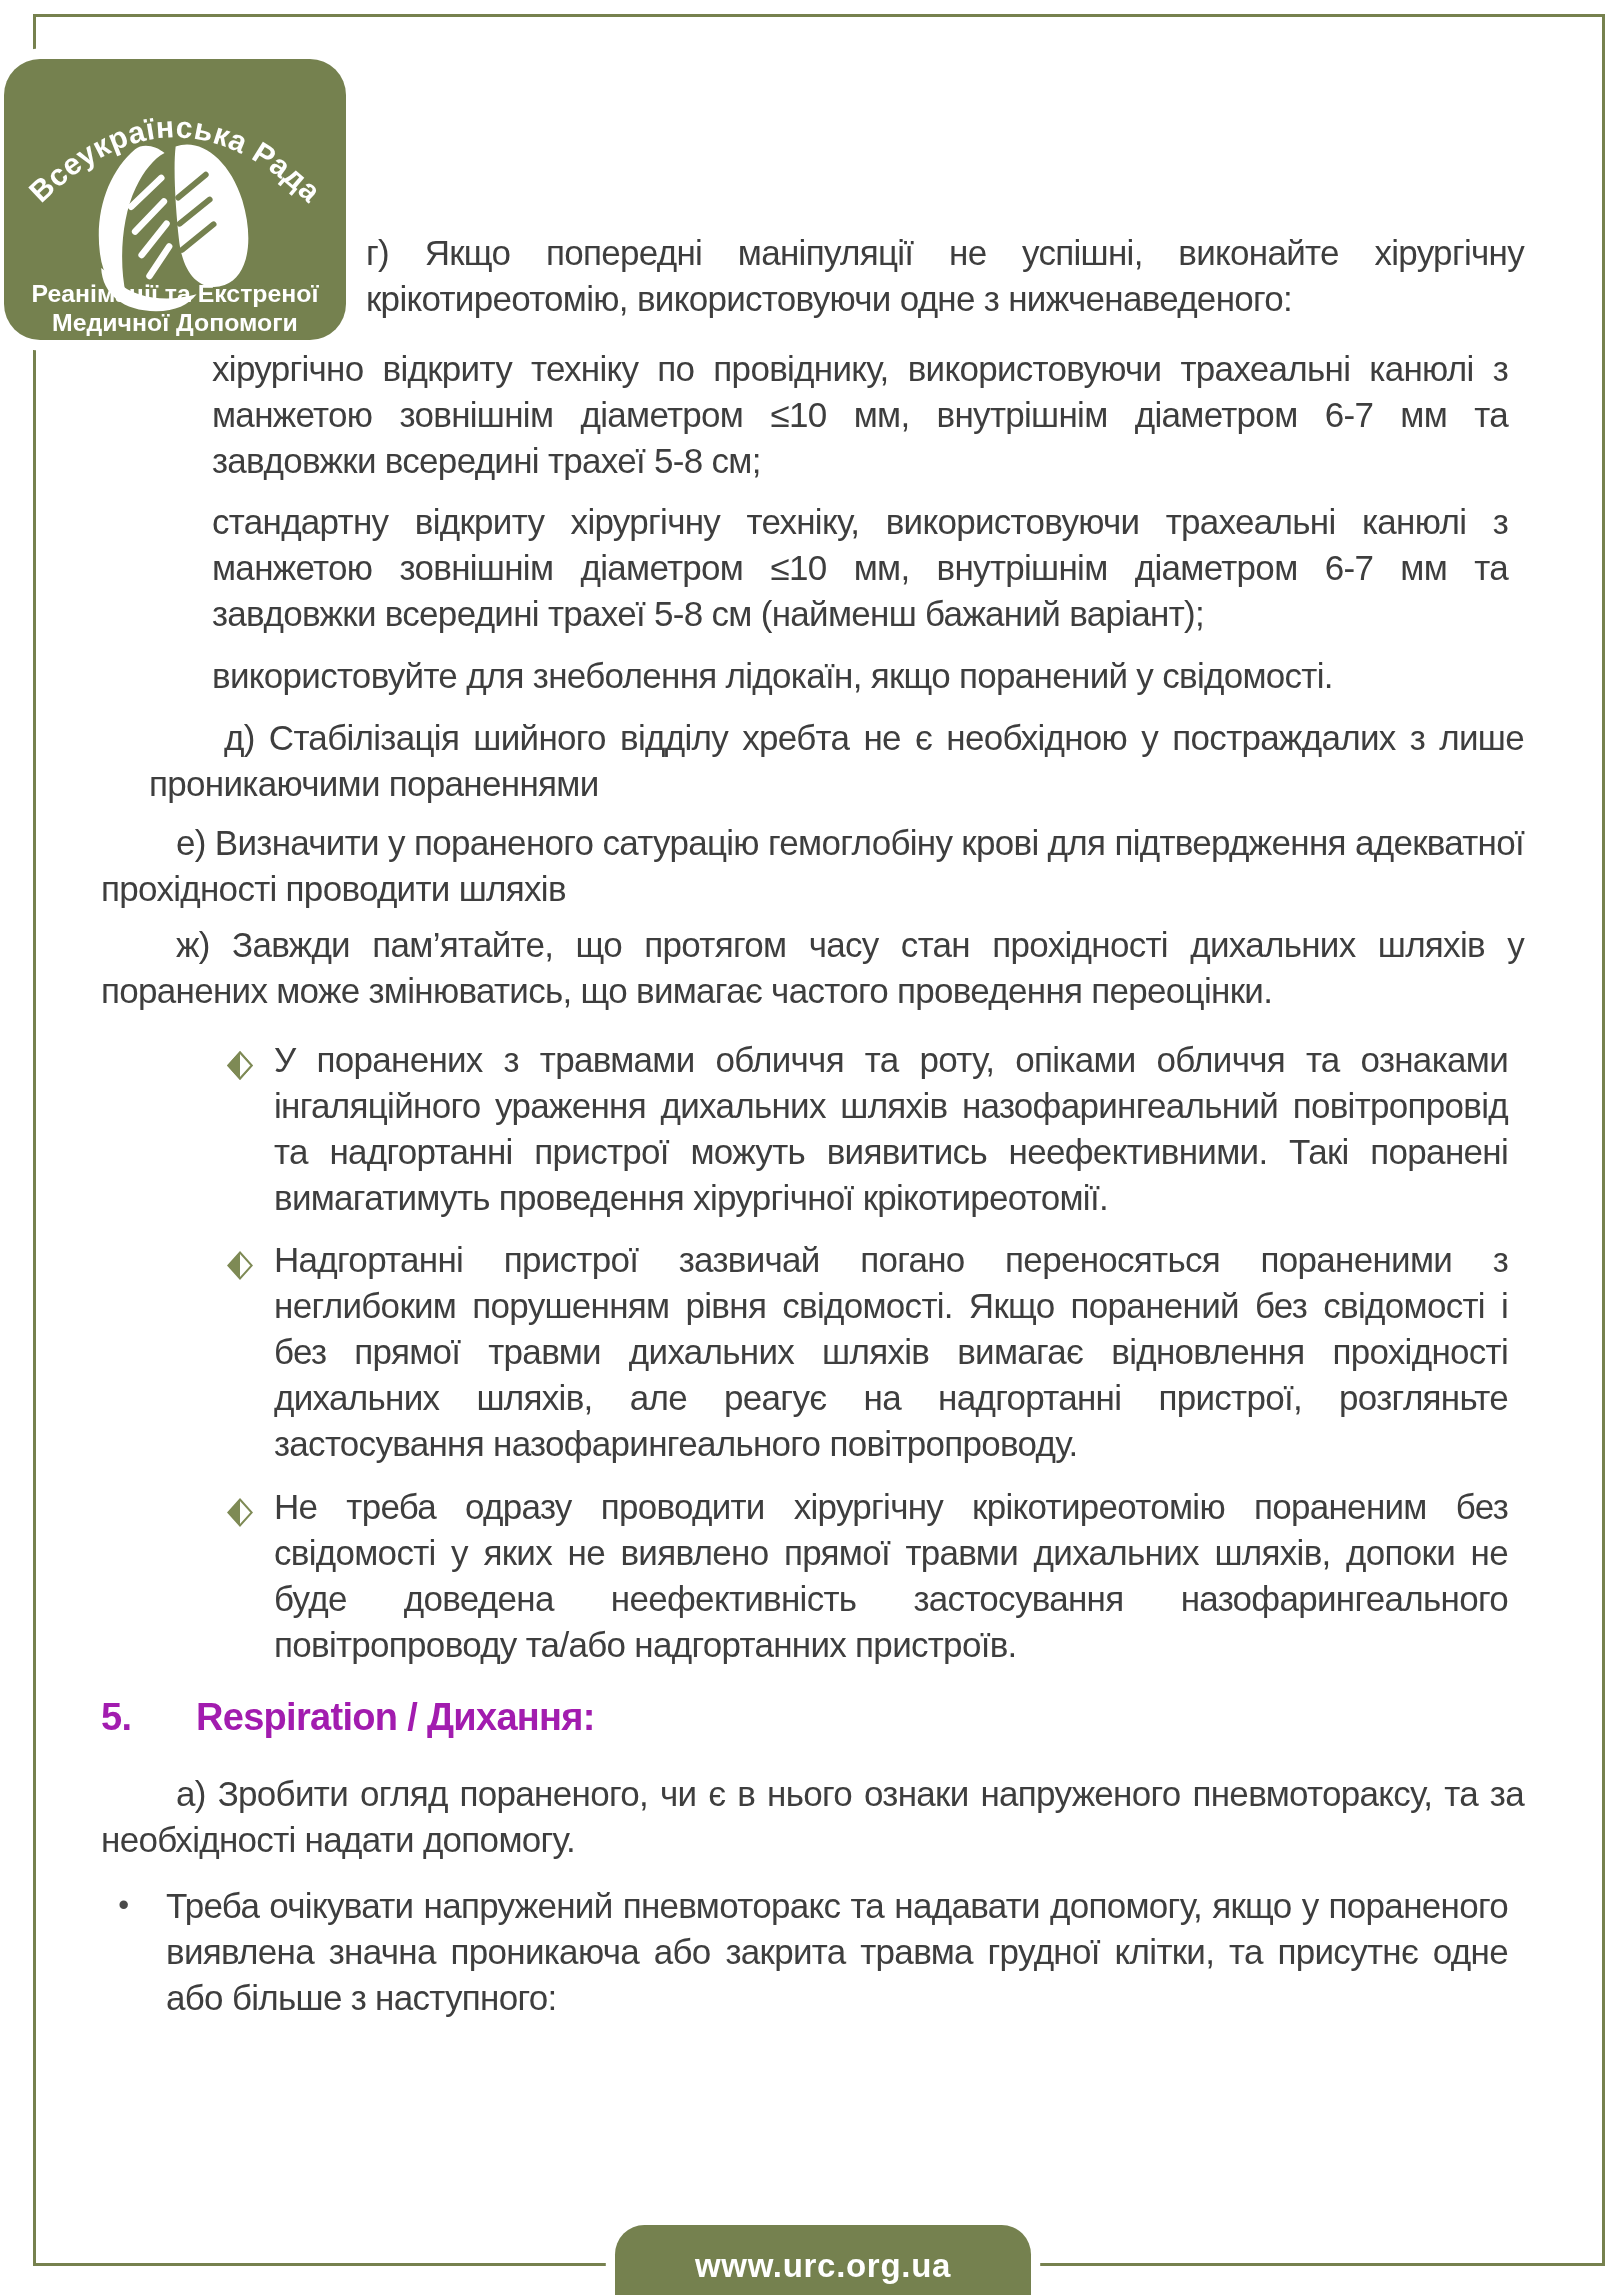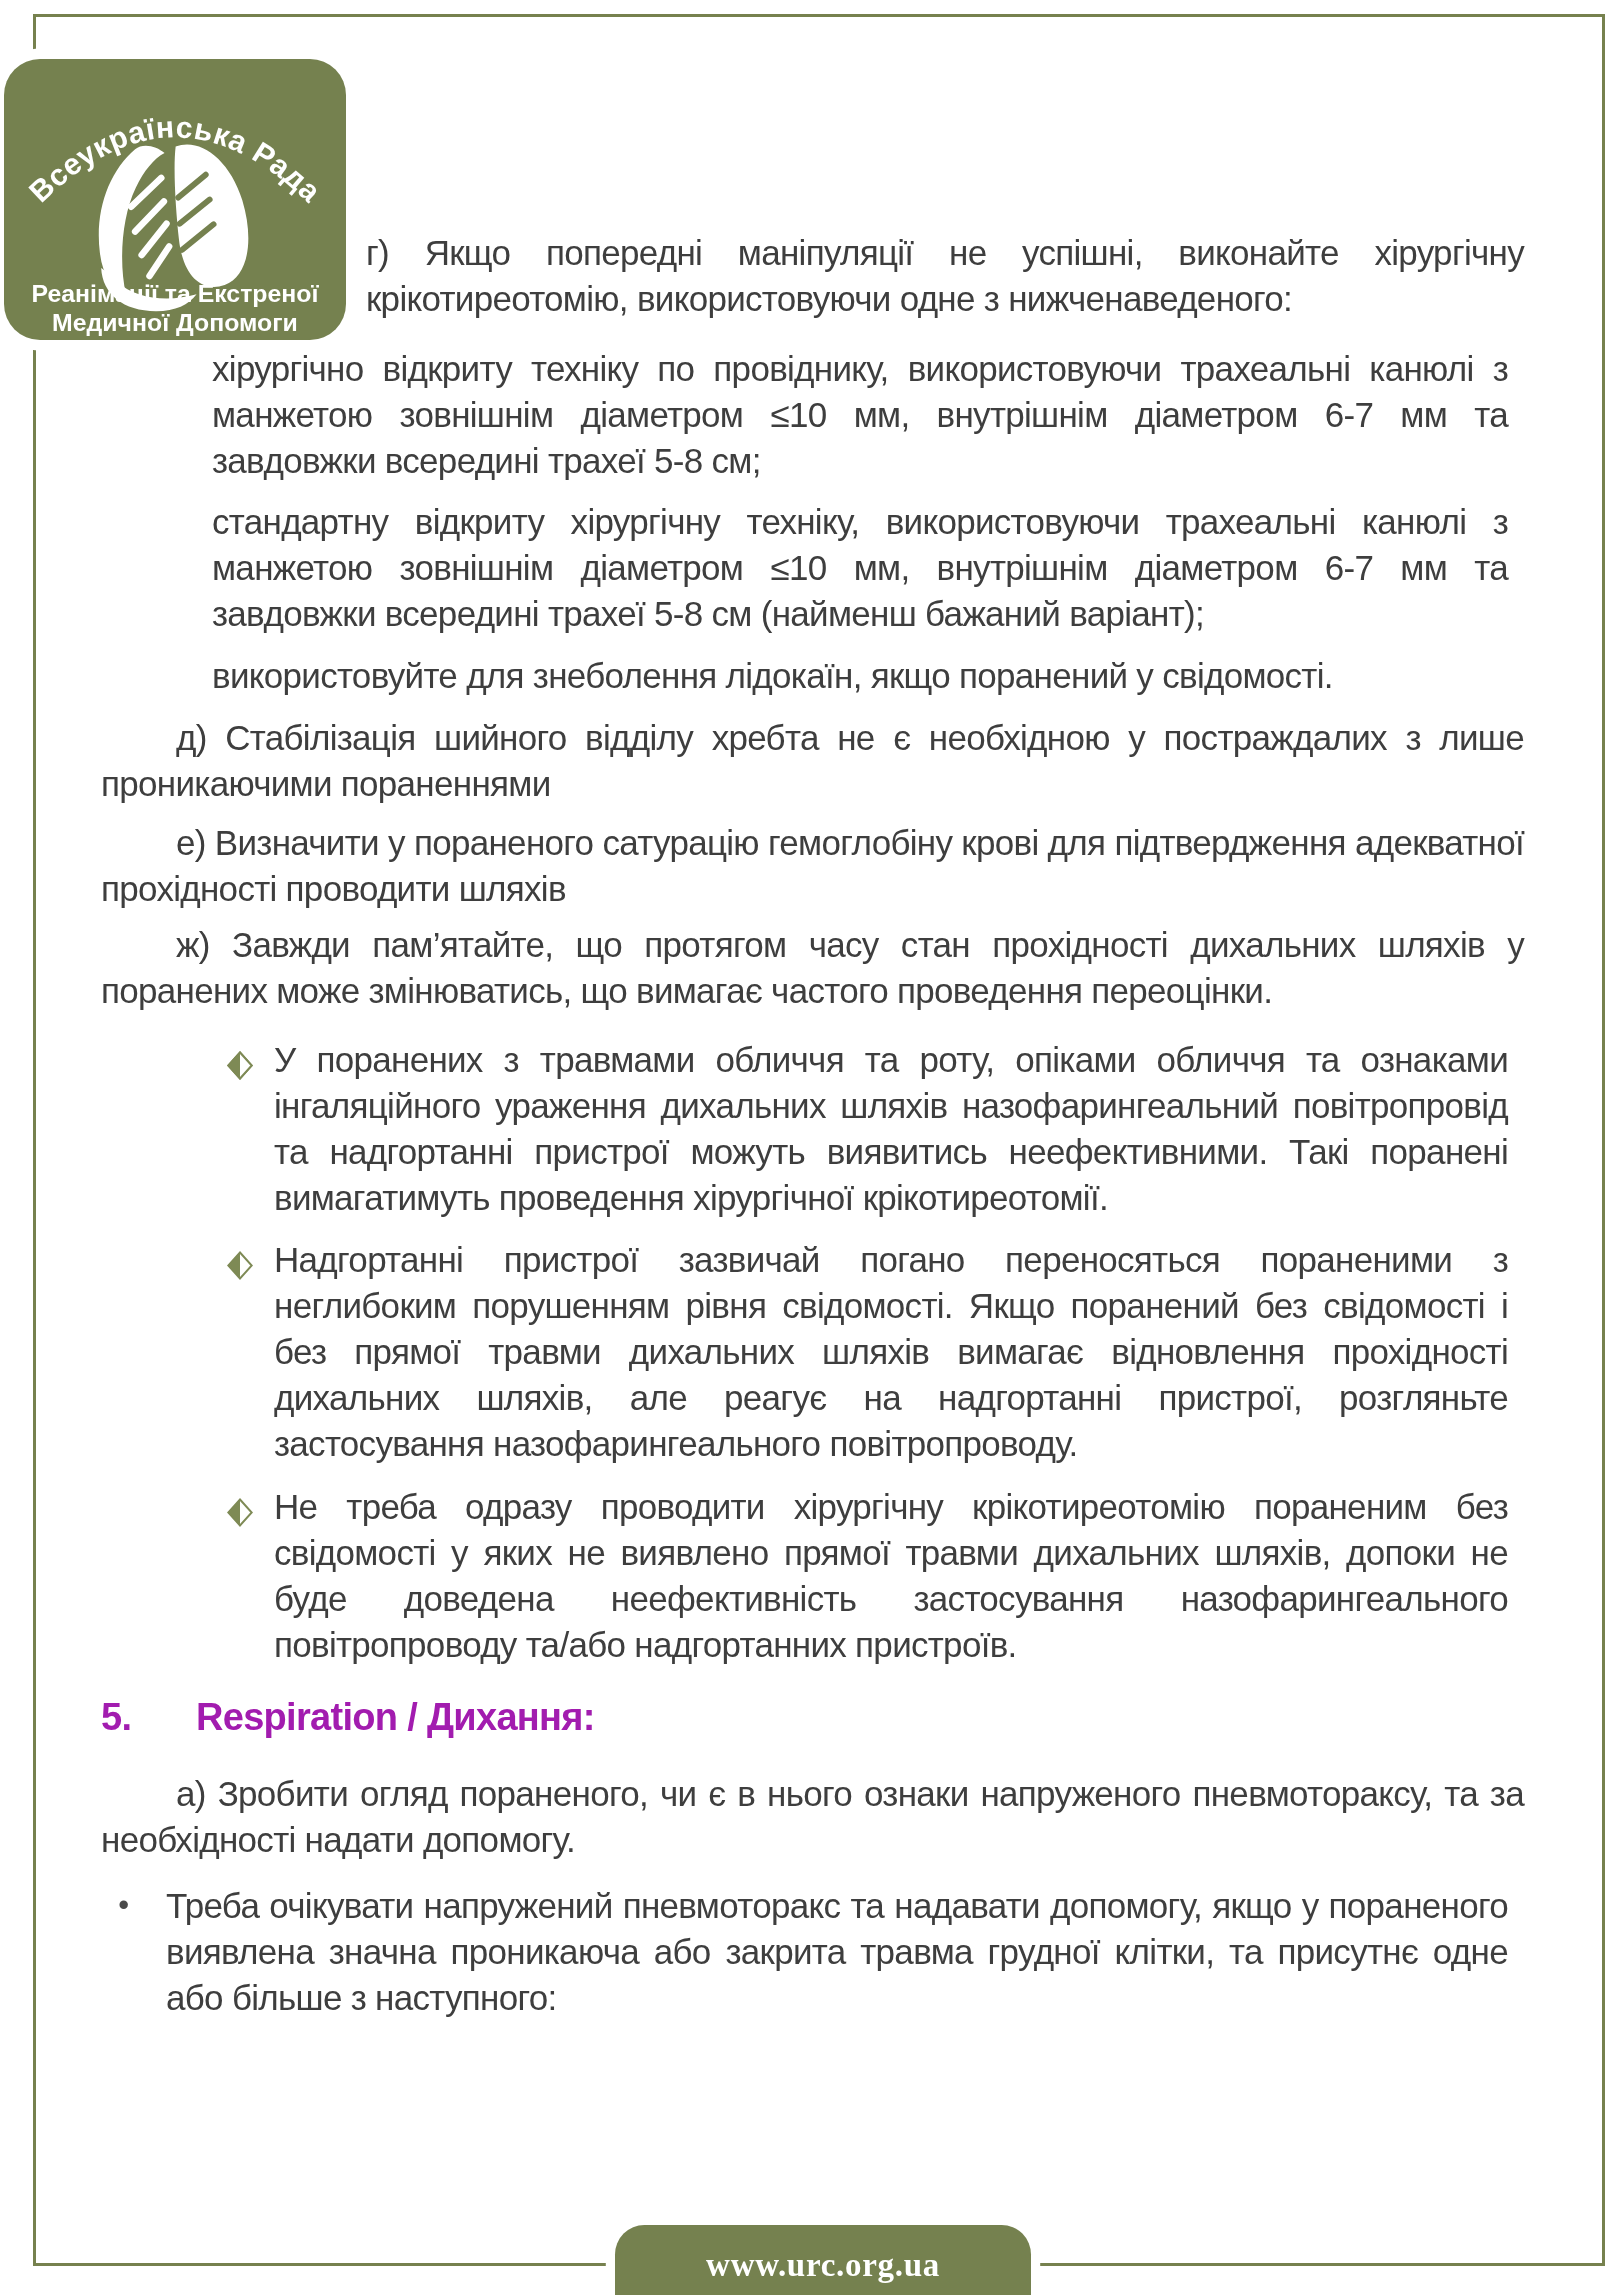--- a/index.html
+++ b/index.html
@@ -35,21 +35,20 @@
     border-radius:29.4px 29.4px 0 0;
     box-shadow:0 0 0 9.2px #ffffff;
     display:flex;align-items:flex-start;justify-content:center;
   }
   .footer-box .url{
     margin-top:22px;
     color:#ffffff;
     font-weight:bold;
     font-size:33px;
     letter-spacing:0.7px;
-    font-family:Liberation Serif, serif;
   }
   
   .content{
     position:absolute;left:101px;top:0;
     width:1423px;
     font-size:35px;
     line-height:46px;
     letter-spacing:-0.7px;
   }
   .logo-spacer{float:left;width:265px;height:344px;}
@@ -62,21 +61,21 @@
     padding-left:95px;
     margin-bottom:15.7px;
     text-align:justify;
   }
   .star-list li .star{
     position:absolute;left:39px;top:8.5px;
     font-size:21px;line-height:1;
     color:#8C9765;
   }
   .p-indent{text-indent:75px;text-align:justify;}
-  .p-d{margin-top:13px;}
+  .p-d{margin-top:13px;margin-left:48px;}
   .p-e{margin-top:13px;}
   .p-zh{margin-top:10px;}
   .diamond-list{margin-top:23px;}
   .diamond-list li{
     position:relative;
     padding-left:157px;
     margin-bottom:16.4px;
     text-align:justify;
   }
   .diamond-list li .dmarker{

